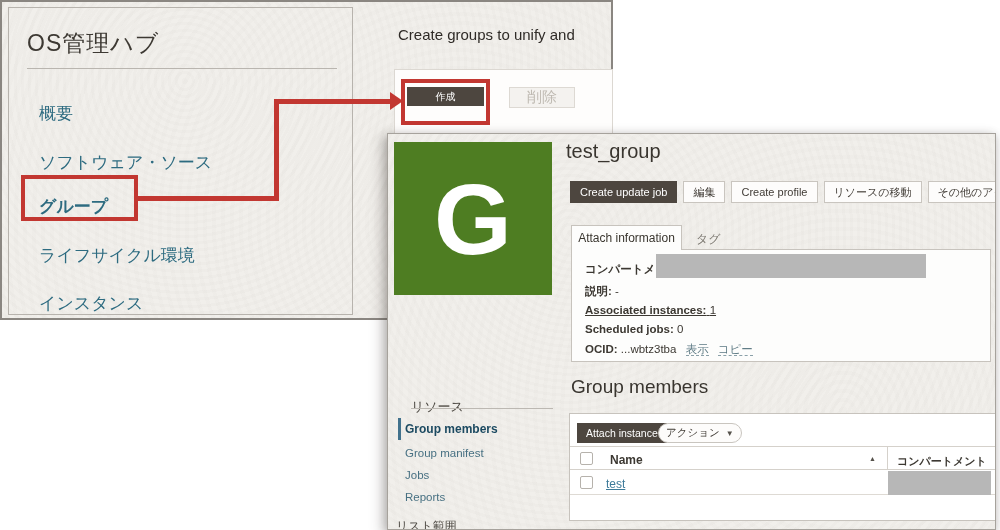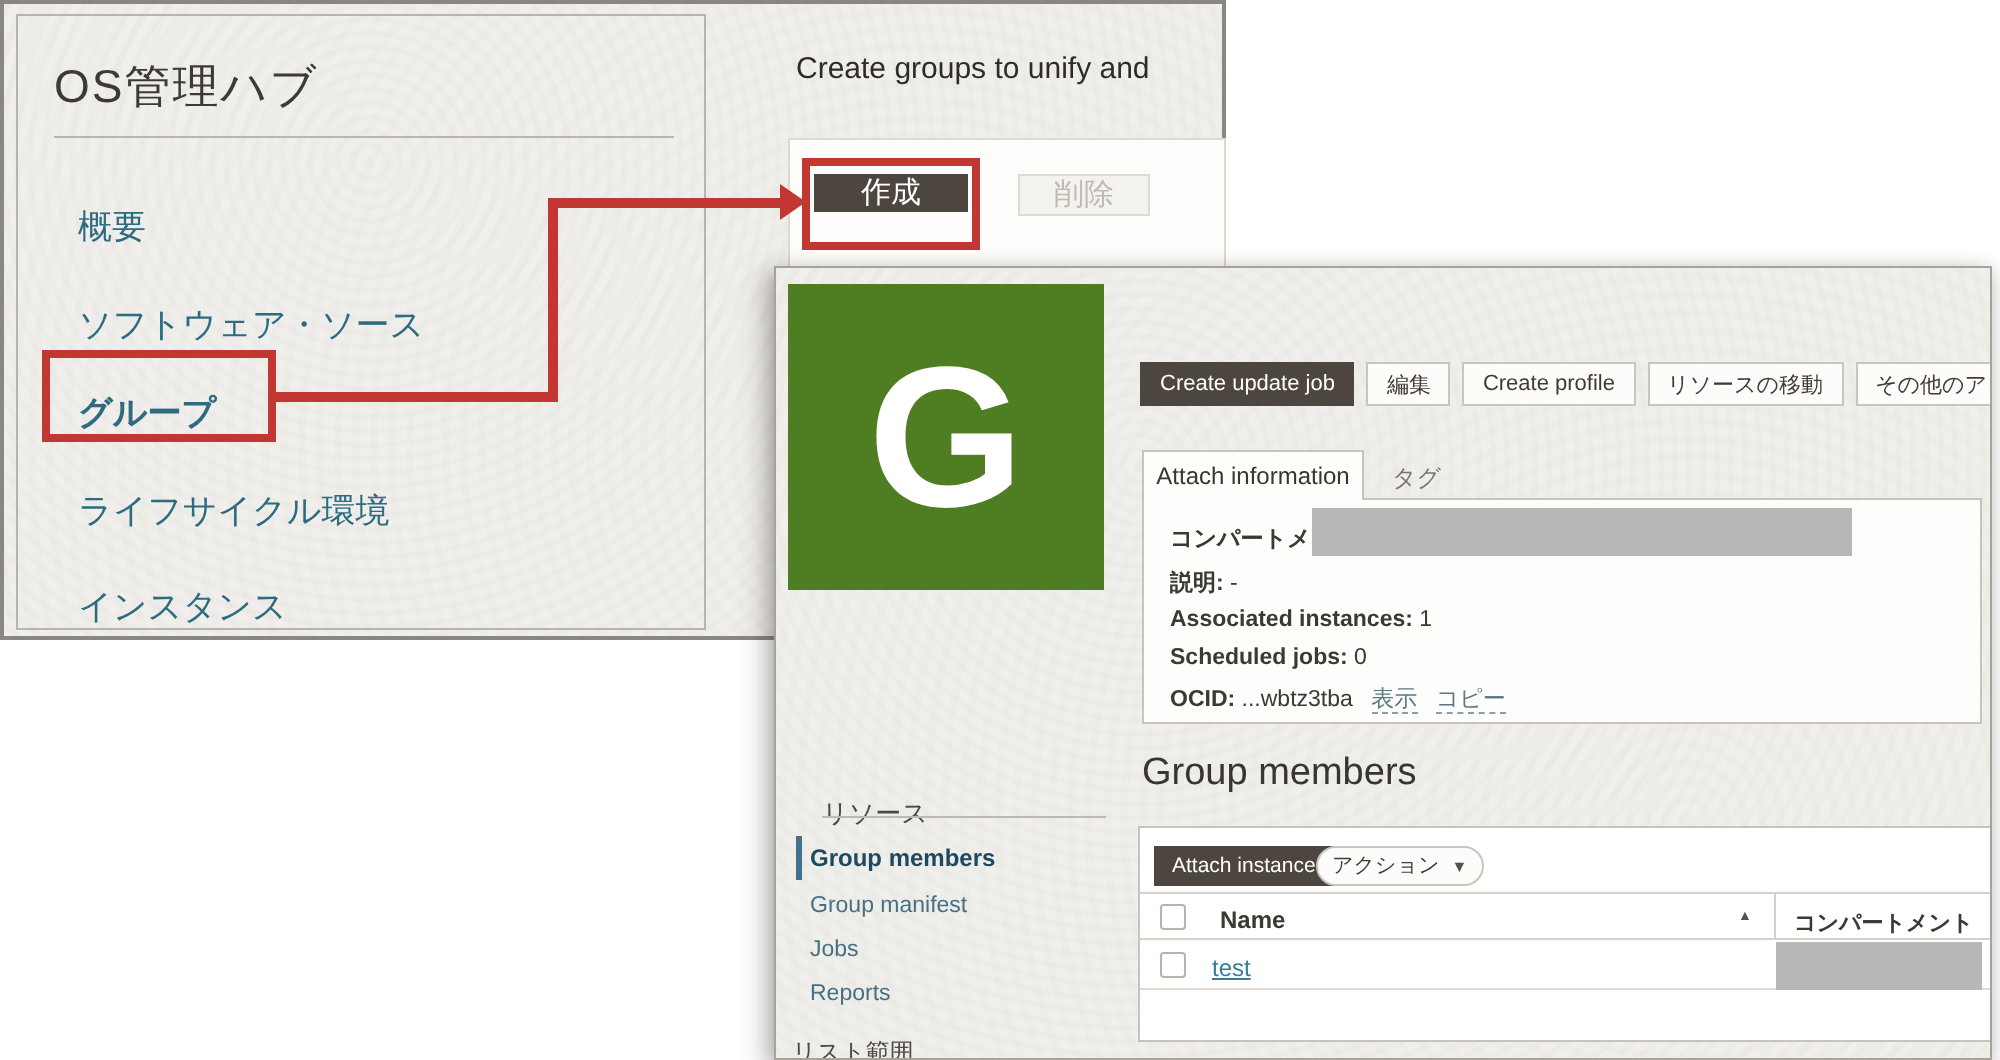--- a/index.html
+++ b/index.html
@@ -43,21 +43,21 @@
   .btn-dark {
     background:#4d463f; color:#ffffff; border:1px solid #4d463f;
     display:inline-flex; align-items:center; justify-content:center; cursor:pointer;
   }
   .btn-light {
     background:#fdfcfb; color:#403b35; border:1px solid #c9c5bf;
     display:inline-flex; align-items:center; justify-content:center; cursor:pointer;
   }
   .btn-disabled { background:#f4f2ef; color:#bfbab2; border:1px solid #ddd9d3; }
 
-  .create-btn { position:absolute; left:405px; top:85px; width:77px; height:19px; font-size:15px; }
+  .create-btn { position:absolute; left:405px; top:85px; width:77px; height:19px; font-size:10px; }
   .delete-btn { position:absolute; left:507px; top:85px; width:66px; height:21px; font-size:15px; }
 
   
   .detail-window {
     position:absolute; left:387px; top:133px; width:609px; height:397px;
     border:1px solid #a6a29c; z-index:10;
     box-shadow:-5px 4px 12px rgba(70,64,58,0.30), 0 2px 8px rgba(70,64,58,0.25);
     overflow:hidden;
   }
   .avatar {
@@ -144,20 +144,21 @@
   <div class="arrow-seg" style="left:272px; top:97px; width:118px; height:5px;"></div>
   <div class="arrow-head"></div>
 </div>
 
 <div class="detail-window textured">
 
   <div class="avatar">
     <span>G</span>
   </div>
 
+  <div class="detail-title">test_group</div>
 
   <div class="actions-row">
     <button class="btn-dark">Create update job</button>
     <button class="btn-light">編集</button>
     <button class="btn-light">Create profile</button>
     <button class="btn-light">リソースの移動</button>
     <button class="btn-light">
       <span>その他のアクション</span>
 
     </button>
@@ -168,21 +169,21 @@
 
   <div class="tab-panel">
     <div class="field" style="top:12px;">
       <b>コンパートメント:</b>
     </div>
     <div class="redact redact-compartment"></div>
     <div class="field" style="top:34px;">
       <b>説明:</b>
       <span>-</span>
     </div>
-    <div class="field" style="top:54px;">
+    <div class="field" style="top:54px;text-decoration:underline;">
       <b>Associated instances:</b>
       <span>1</span>
     </div>
     <div class="field" style="top:73px;">
       <b>Scheduled jobs:</b>
       <span>0</span>
     </div>
     <div class="field" style="top:92px;">
       <b>OCID:</b>
       <span>...wbtz3tba</span>

